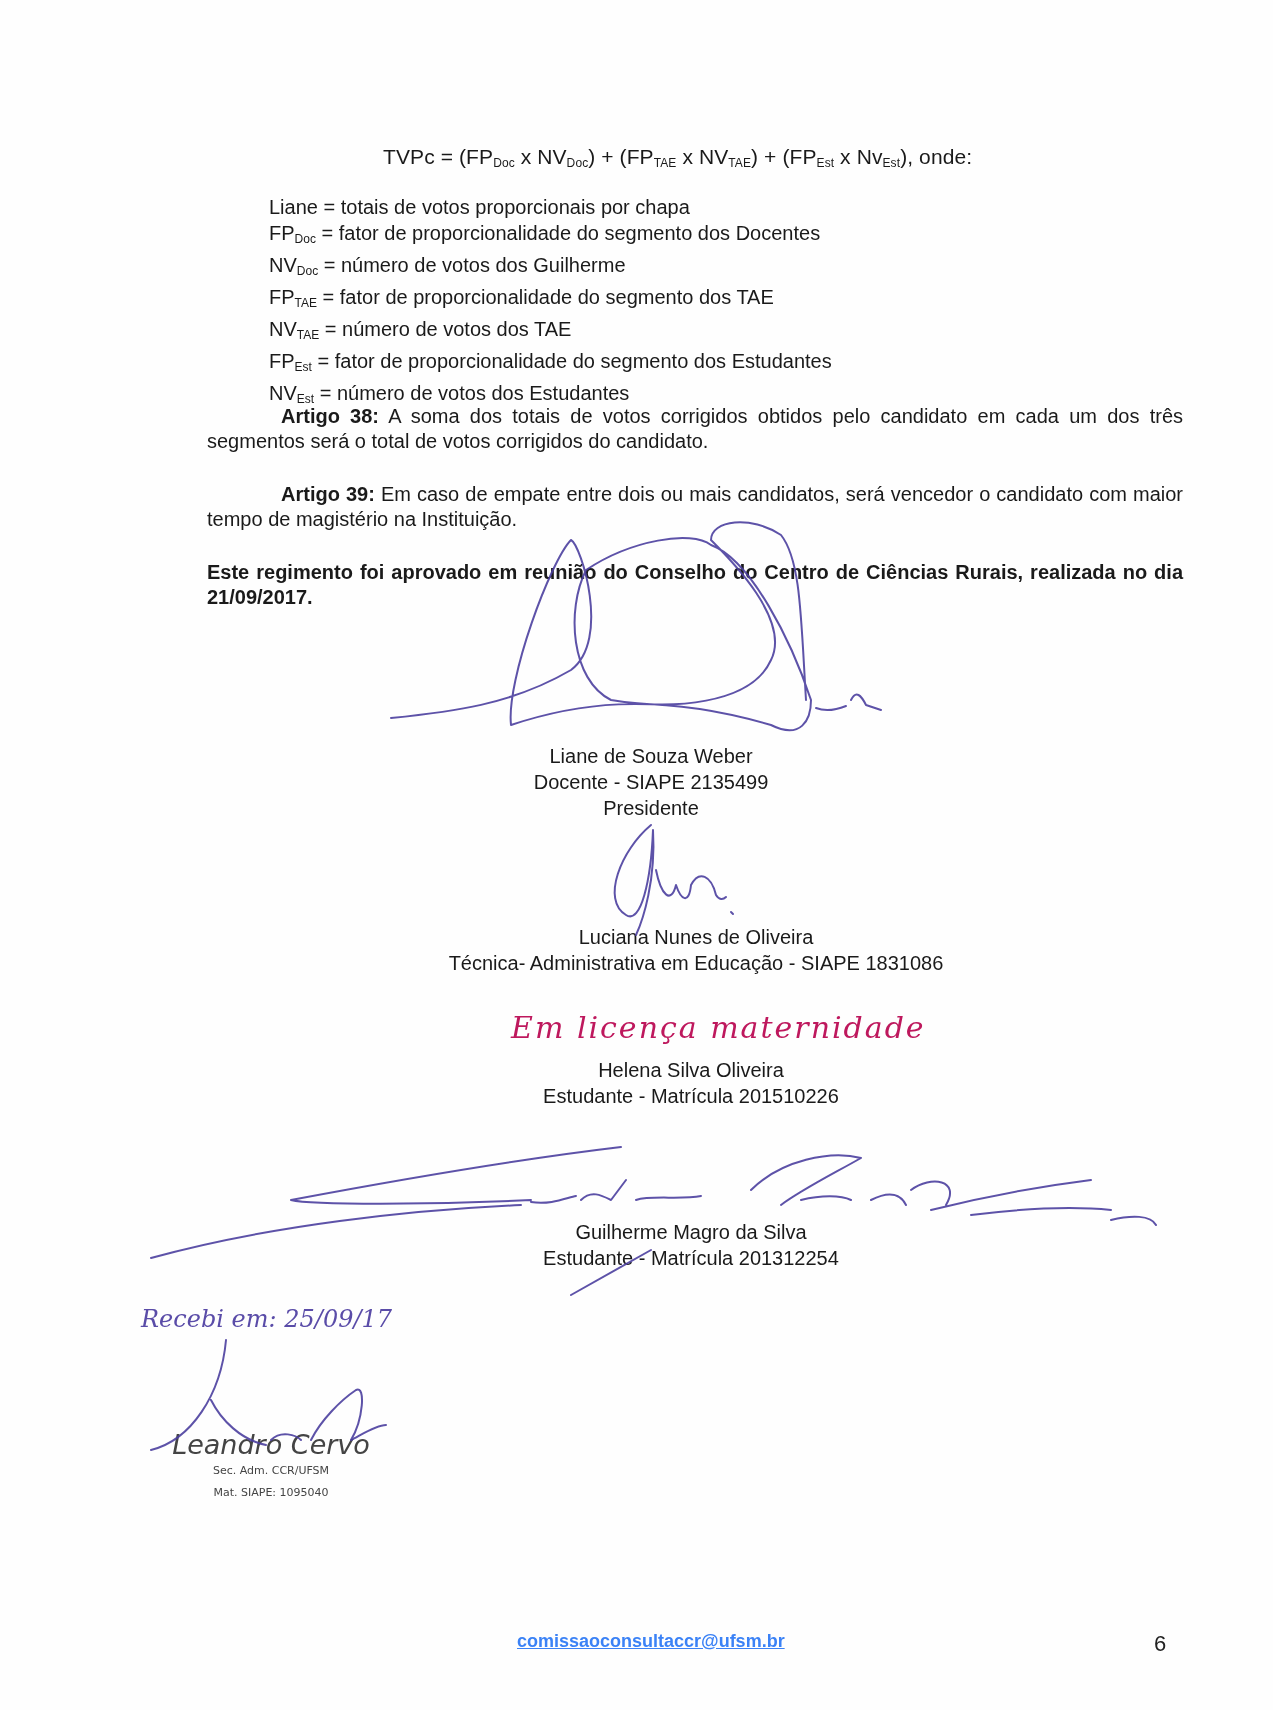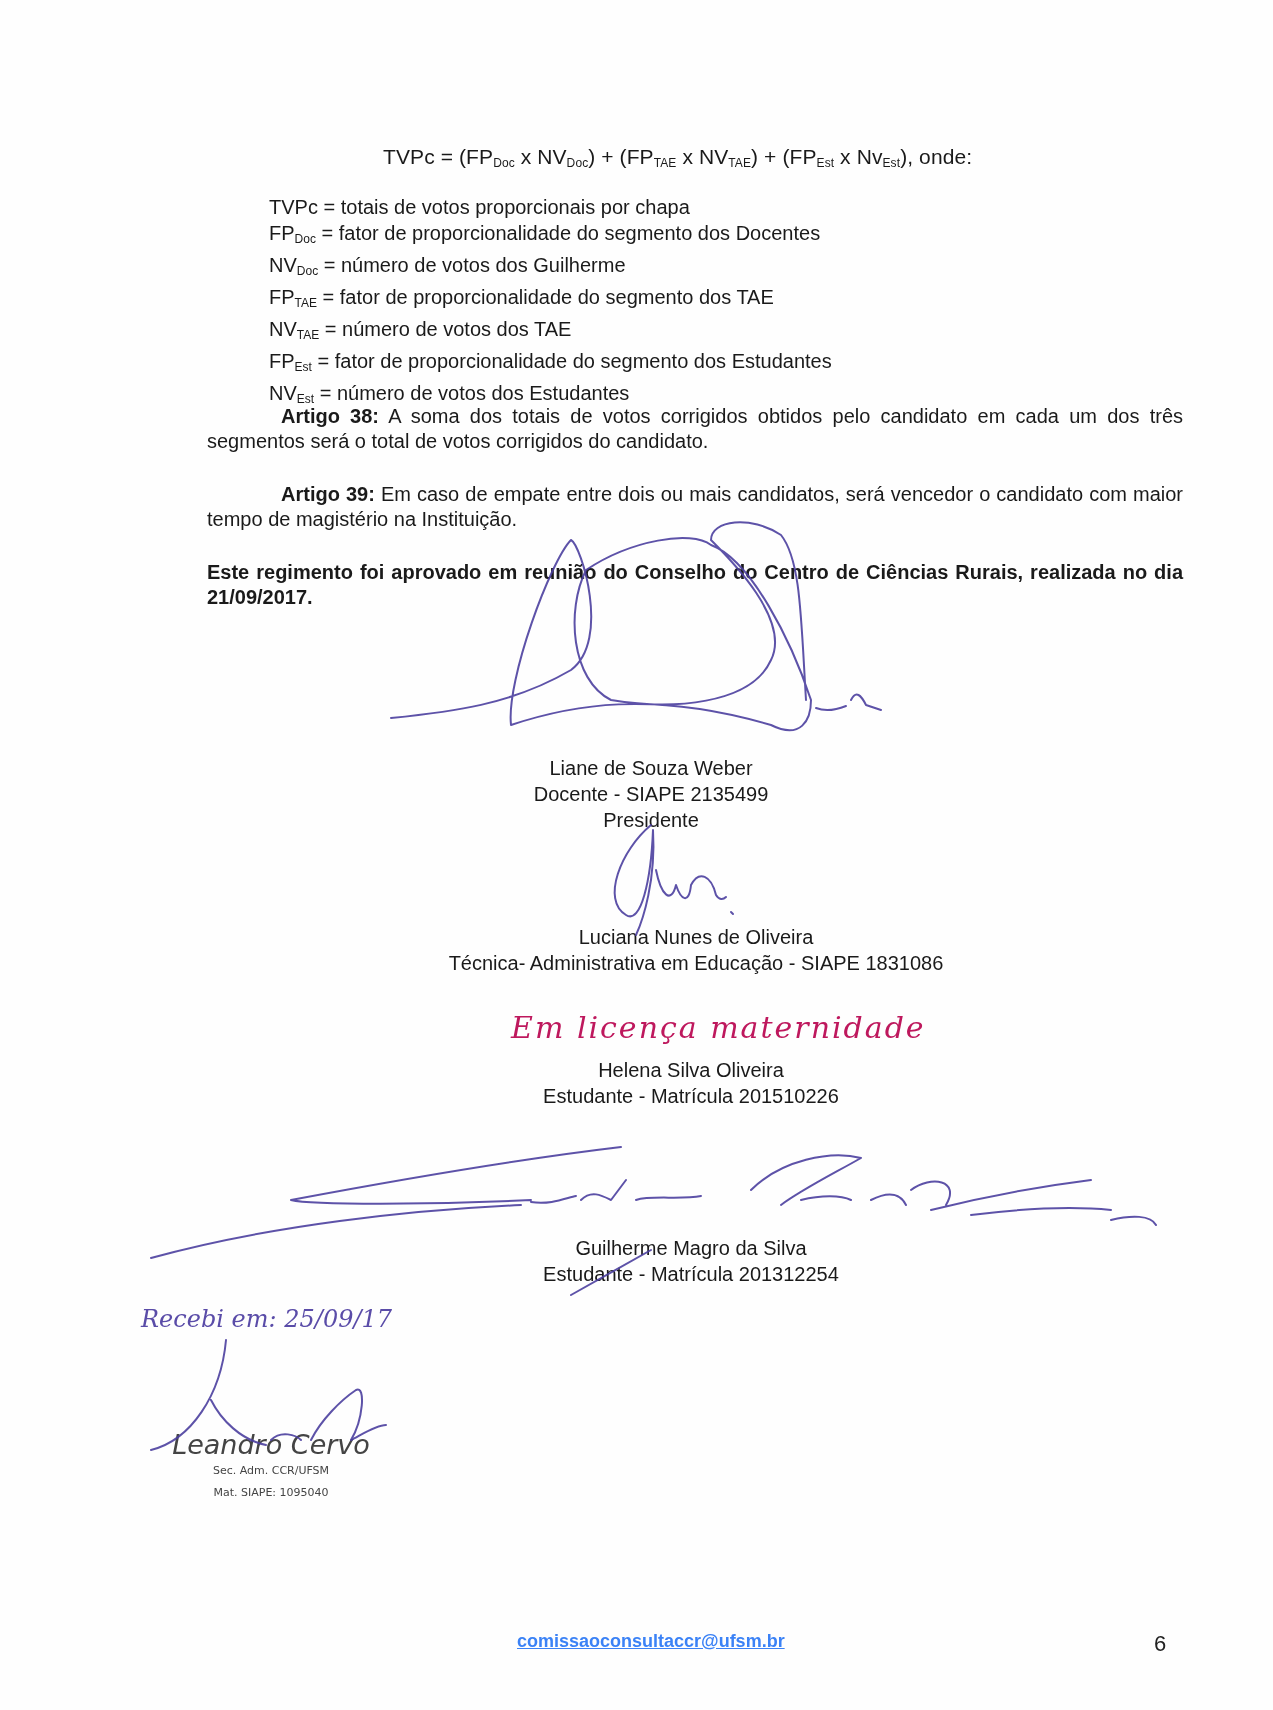--- a/index.html
+++ b/index.html
@@ -34,24 +34,24 @@
     .approval {
       position: absolute; left: 196px; top: 560px; width: 976px;
       font-size: 20px; line-height: 25px; font-weight: bold;
       text-align: justify;
     }
     .sig-block {
       position: absolute; text-align: center;
       font-size: 20px; line-height: 26px;
       white-space: nowrap;
     }
-    .sig1 { left: 490px; top: 743px; width: 300px; margin-top: 12px; }
+    .sig1 { left: 490px; top: 743px; width: 300px; }
     .sig2 { left: 395px; top: 924px; width: 580px; }
     .sig3 { left: 480px; top: 1057px; width: 400px; }
-    .sig4 { left: 480px; top: 1219px; width: 400px; margin-top: 16px; }
+    .sig4 { left: 480px; top: 1219px; width: 400px; }
     .handnote {
       position: absolute; left: 500px; top: 1010px;
       font-family: "DejaVu Serif", serif; font-style: italic;
       color: #be185d; font-size: 30px; letter-spacing: 2px;
     }
     .received {
       position: absolute; left: 130px; top: 1305px;
       font-family: "DejaVu Serif", serif; font-style: italic;
       color: #5a4ca8; font-size: 24px;
     }
@@ -77,21 +77,21 @@
 </head>
 <body>
 
 <div class="page">
 
   <div class="formula">
     <span>TVPc = </span><span>(FP</span><sub>Doc</sub><span> x NV</span><sub>Doc</sub><span>)</span><span> + </span><span>(FP</span><sub>TAE</sub><span> x NV</span><sub>TAE</sub><span>)</span><span> + </span><span>(FP</span><sub>Est</sub><span> x Nv</span><sub>Est</sub><span>), onde:</span>
   </div>
 
   <div class="defs">
-    <div><span>TVPc</span><span> = totais de votos proporcionais por chapa</span></div>
+    <div><span>Liane</span><span> = totais de votos proporcionais por chapa</span></div>
     <div><span>FP</span><sub>Doc</sub><span> = fator de proporcionalidade do segmento dos Docentes</span></div>
     <div><span>NV</span><sub>Doc</sub><span> = número de votos dos Guilherme</span></div>
     <div><span>FP</span><sub>TAE</sub><span> = fator de proporcionalidade do segmento dos TAE</span></div>
     <div><span>NV</span><sub>TAE</sub><span> = número de votos dos TAE</span></div>
     <div><span>FP</span><sub>Est</sub><span> = fator de proporcionalidade do segmento dos Estudantes</span></div>
     <div><span>NV</span><sub>Est</sub><span> = número de votos dos Estudantes</span></div>
   </div>
 
   <div class="para p38">
     <span class="indent"></span><b>Artigo 38:</b><span> A soma dos totais de votos corrigidos obtidos pelo candidato em cada um dos três segmentos será o total de votos corrigidos do candidato.</span>

